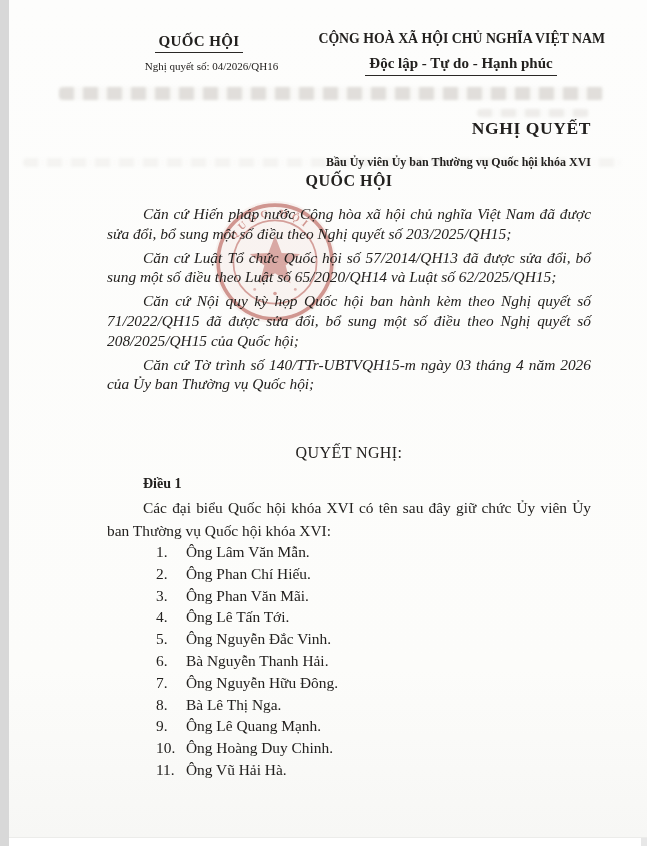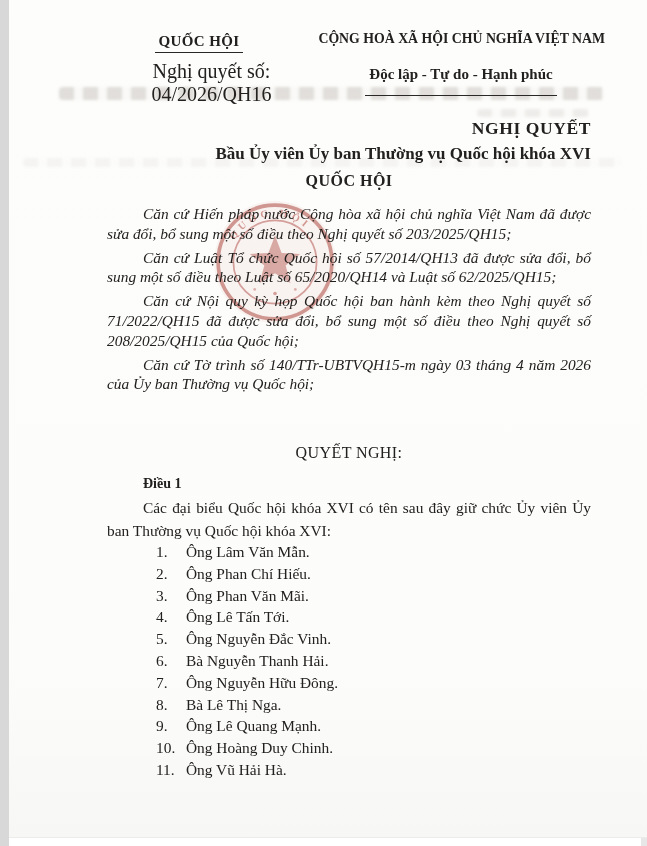--- a/index.html
+++ b/index.html
@@ -32,34 +32,34 @@
   .bleed-b { left:468px; top:109px; width:112px; height:8px; opacity:.55; }
   .bleed-c { left:14px;  top:158px; width:600px; height:9px;  opacity:.30; }
 
   .z { z-index:2; }
 
   .hdr-left  { left:95px;  top:33px; width:190px; text-align:center; }
   .org {
     display:table; margin:0 auto; font-weight:bold; font-size:15px;
     letter-spacing:.4px; padding:0 3px 2px; border-bottom:1.5px solid #2a2826;
   }
-  .docnum { margin-top:7px; font-size:20px;margin-left:25px; }
+  .docnum { margin-top:7px; font-size:11px;margin-left:25px; }
 
   .hdr-right { left:308px; top:31px; width:288px; text-align:right; }
   .country { font-weight:bold; font-size:13.8px; }
   .motto {
-    display:table; margin:19px auto 0; font-weight:bold; font-size:15px;
-    padding:0 4px 12px; border-bottom:1.6px solid #2a2826;
+    display:table; margin:8px auto 0; font-weight:bold; font-size:15px;
+    padding:0 4px 3px; border-bottom:1.6px solid #2a2826;
   }
 
   .stamp { left:200px; top:196px; width:132px; height:132px; z-index:1; filter:blur(.5px); }
 
   .title-block { left:98px; top:118px; width:484px; text-align:right; }
   .t1 { font-weight:bold; font-size:17.5px; letter-spacing:.6px; }
-  .t2 { font-weight:bold; font-size:17px; margin-top:5px; }
+  .t2 { font-weight:bold; font-size:12px; margin-top:16px; }
 
   .authority { left:98px; top:172px; width:484px; text-align:center;
                font-weight:bold; font-size:16px; letter-spacing:.5px; }
 
   .preamble { left:98px; top:204px; width:484px; }
   .preamble p {
     font-style:italic; font-size:15.4px; line-height:19.8px;
     text-align:justify; text-indent:36px; margin-bottom:4px;
   }
 

